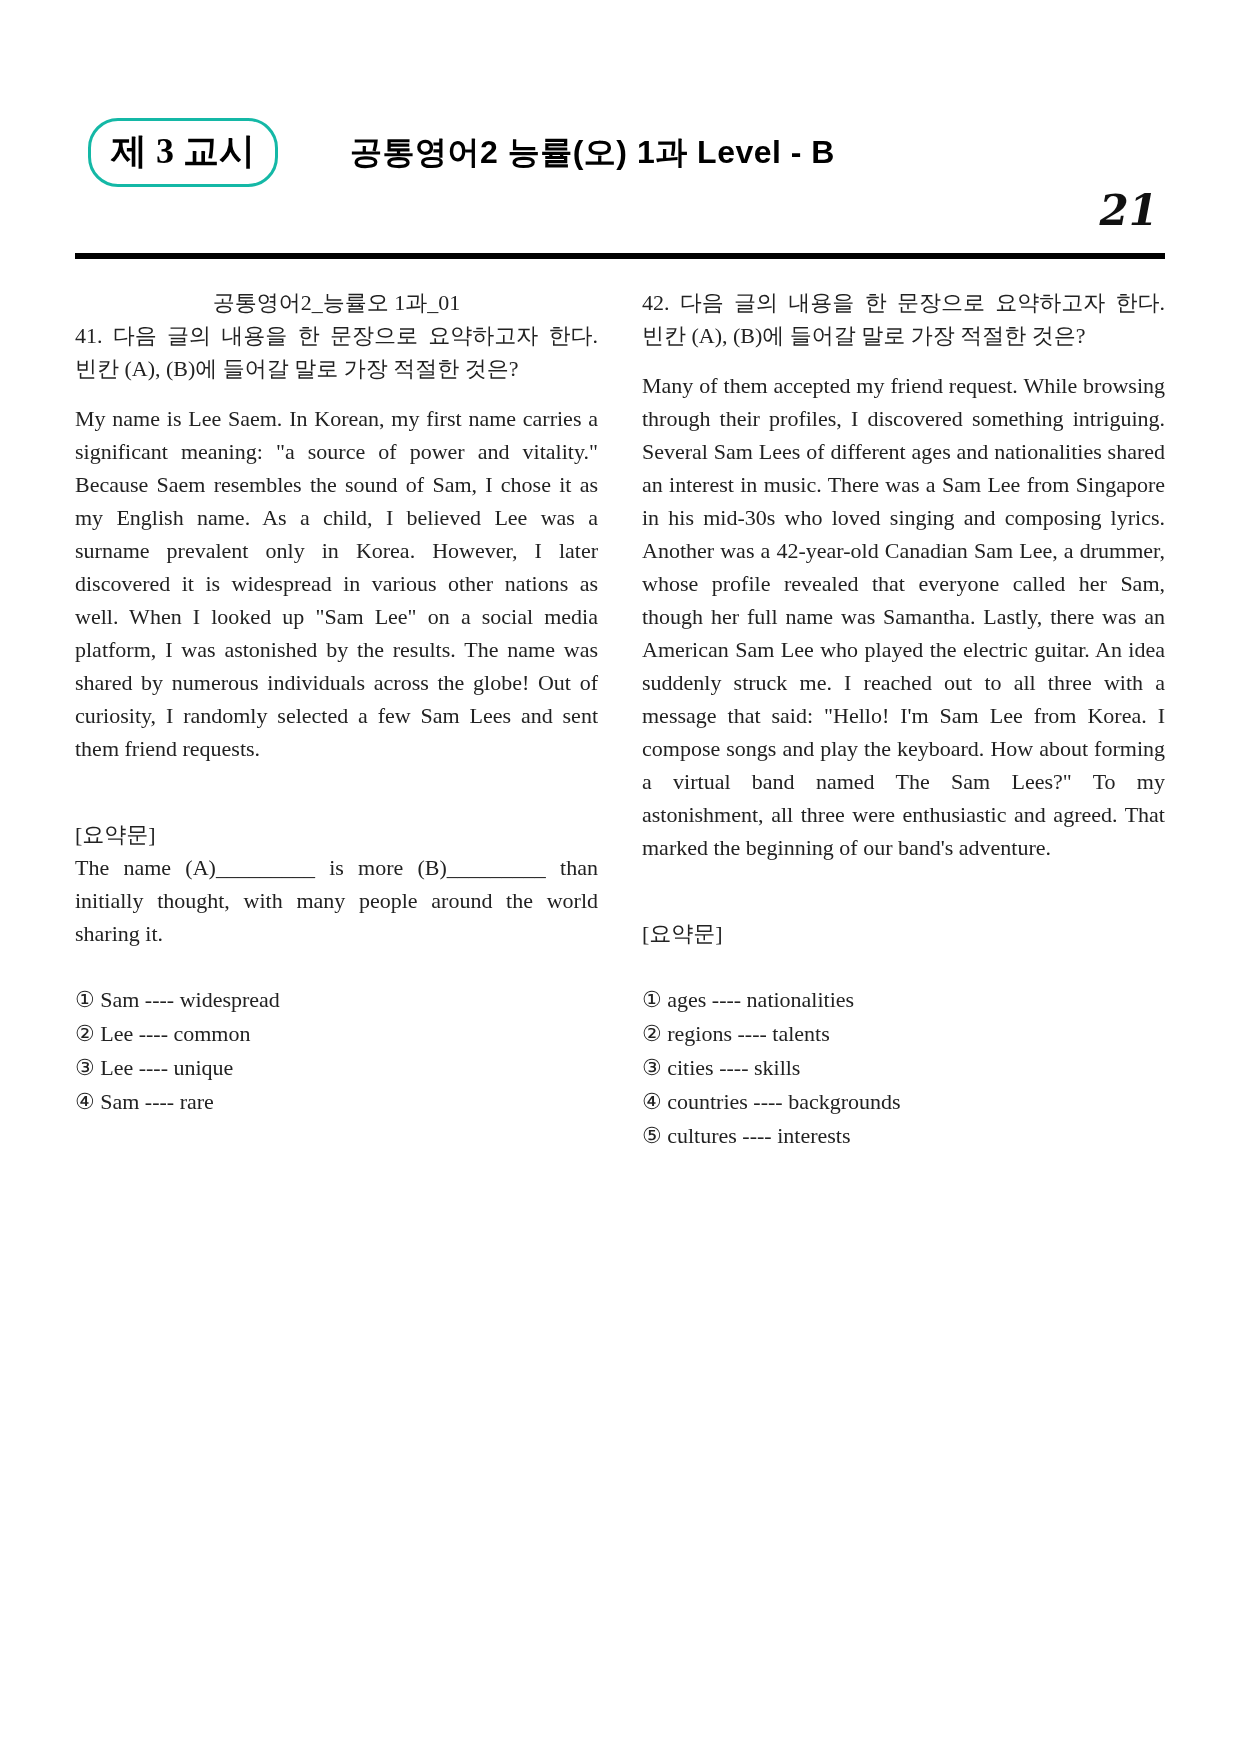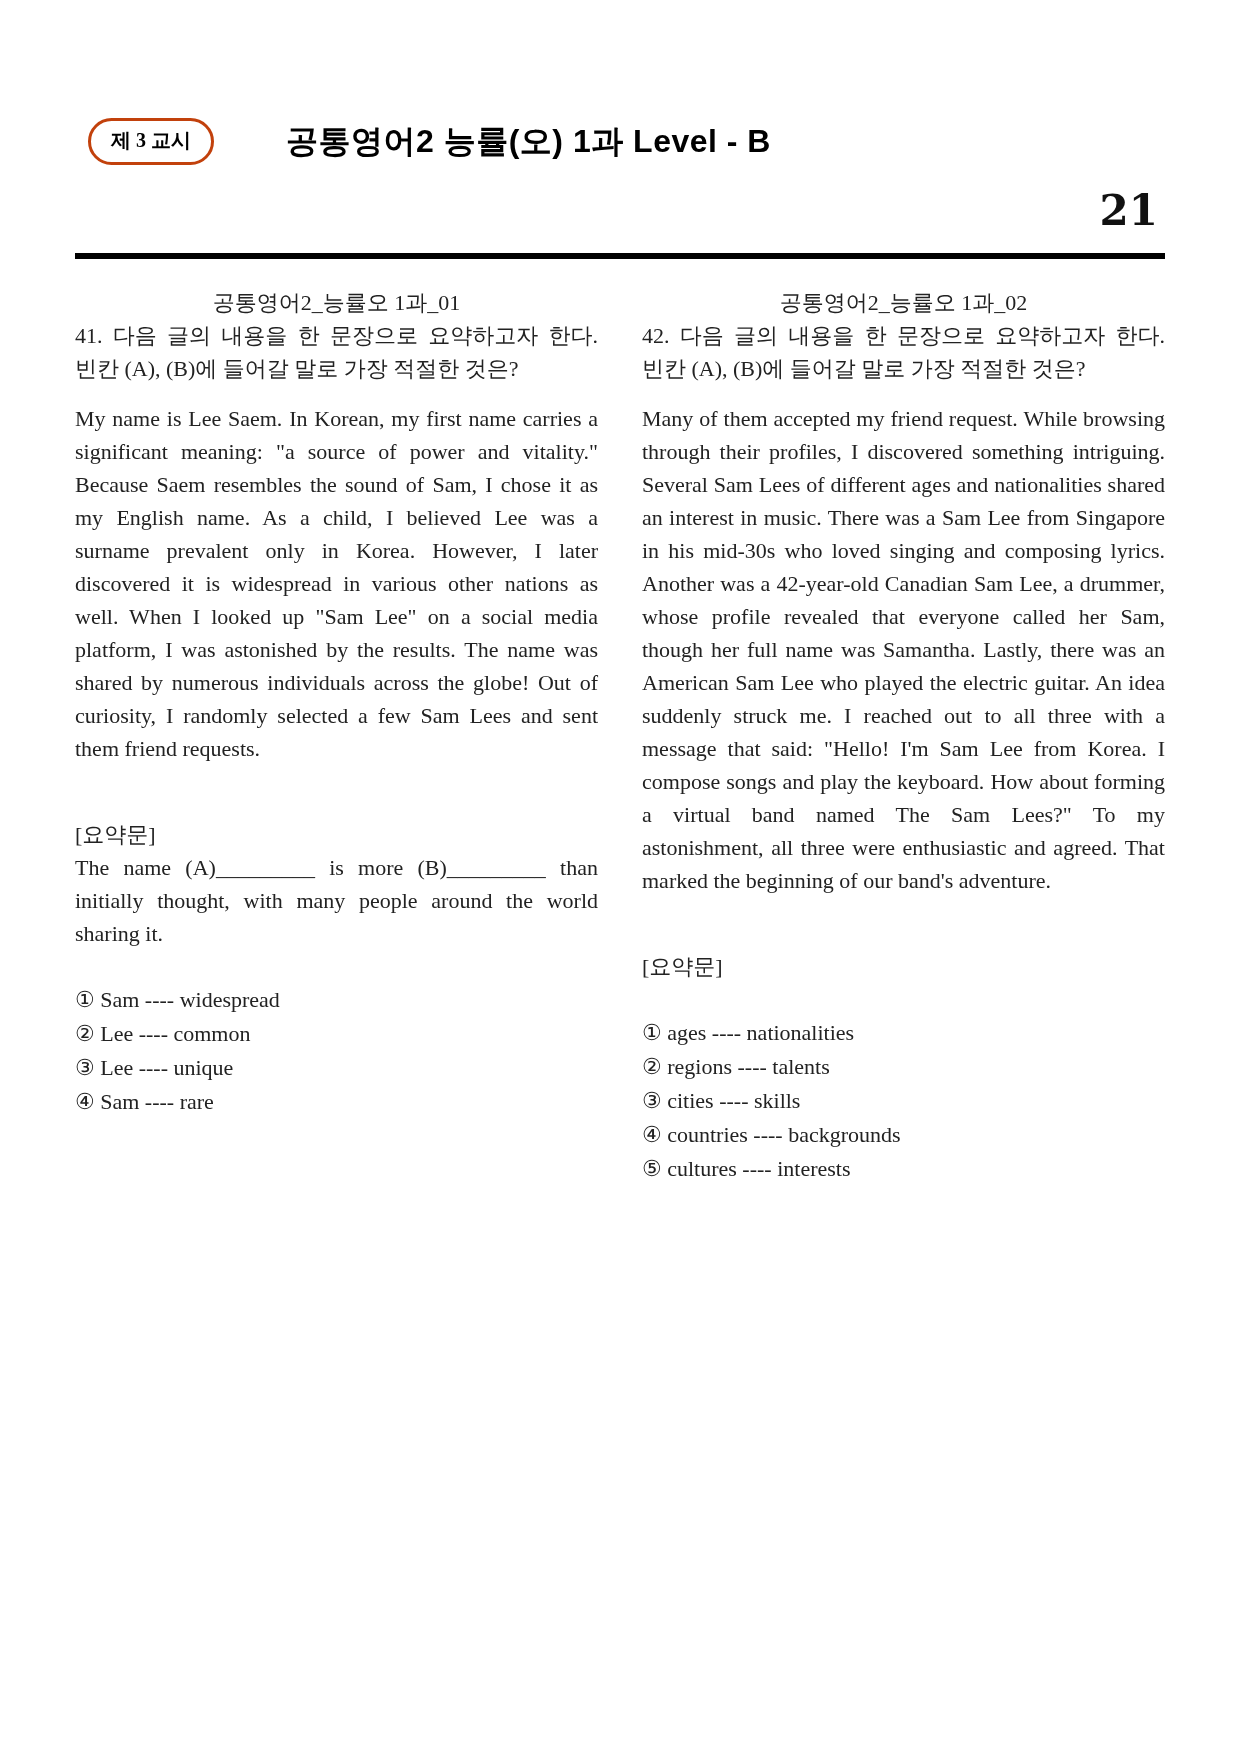--- a/index.html
+++ b/index.html
@@ -10,39 +10,39 @@
     background:#ffffff;
     font-family:"Liberation Serif","DejaVu Serif",serif;
     color:#222222;
     overflow:hidden;
   }
   .header-row {
     position:absolute; top:118px; left:88px; right:75px;
     display:flex; align-items:center;
   }
   .badge {
-    border:3px solid #c2410c;
+    border:3px solid #14b8a6;
     border-radius:30px;
     padding:6px 20px 8px 20px;
-    font-size:20px; font-weight:bold; color:#000;
+    font-size:36px; font-weight:bold; color:#000;
     white-space:nowrap;
     font-family:"Liberation Serif","DejaVu Serif",serif;
   }
   .title {
     margin-left:72px;
     font-family:"Liberation Sans","DejaVu Sans",sans-serif;
     font-weight:bold;
     font-size:32px;
     letter-spacing:0.5px;
     color:#000;
     white-space:nowrap;
   }
   .page-num {
     position:absolute; top:186px; right:82px;
-    font-size:42px; font-weight:bold;
+    font-size:42px; font-style:italic; font-weight:bold;
     font-family:"DejaVu Serif","Liberation Serif",serif;
     color:#111;
   }
   .rule {
     position:absolute; top:253px; left:75px;
     width:1090px; height:6px; background:#000;
   }
   .columns {
     position:absolute; top:286px; left:75px; width:1090px;
     display:flex; gap:44px;
@@ -86,21 +86,20 @@
       <div class="summary">The name (A)_________ is more (B)_________ than initially thought, with many people around the world sharing it.</div>
       <div class="choices">
         <div class="choice">① Sam ---- widespread</div>
         <div class="choice">② Lee ---- common</div>
         <div class="choice">③ Lee ---- unique</div>
         <div class="choice">④ Sam ---- rare</div>
       </div>
     </div>
 
     <div class="col">
-      <div class="code">공통영어2_능률오 1과_02</div>
       <div class="qtext">42. 다음 글의 내용을 한 문장으로 요약하고자 한다. 빈칸 (A), (B)에 들어갈 말로 가장 적절한 것은?</div>
       <div class="passage">Many of them accepted my friend request. While browsing through their profiles, I discovered something intriguing. Several Sam Lees of different ages and nationalities shared an interest in music. There was a Sam Lee from Singapore in his mid-30s who loved singing and composing lyrics. Another was a 42-year-old Canadian Sam Lee, a drummer, whose profile revealed that everyone called her Sam, though her full name was Samantha. Lastly, there was an American Sam Lee who played the electric guitar. An idea suddenly struck me. I reached out to all three with a message that said: "Hello! I'm Sam Lee from Korea. I compose songs and play the keyboard. How about forming a virtual band named The Sam Lees?" To my astonishment, all three were enthusiastic and agreed. That marked the beginning of our band's adventure.</div>
       <div class="syn-label">[요약문]</div>
       <div class="choices">
         <div class="choice">① ages ---- nationalities</div>
         <div class="choice">② regions ---- talents</div>
         <div class="choice">③ cities ---- skills</div>
         <div class="choice">④ countries ---- backgrounds</div>
         <div class="choice">⑤ cultures ---- interests</div>
       </div>

